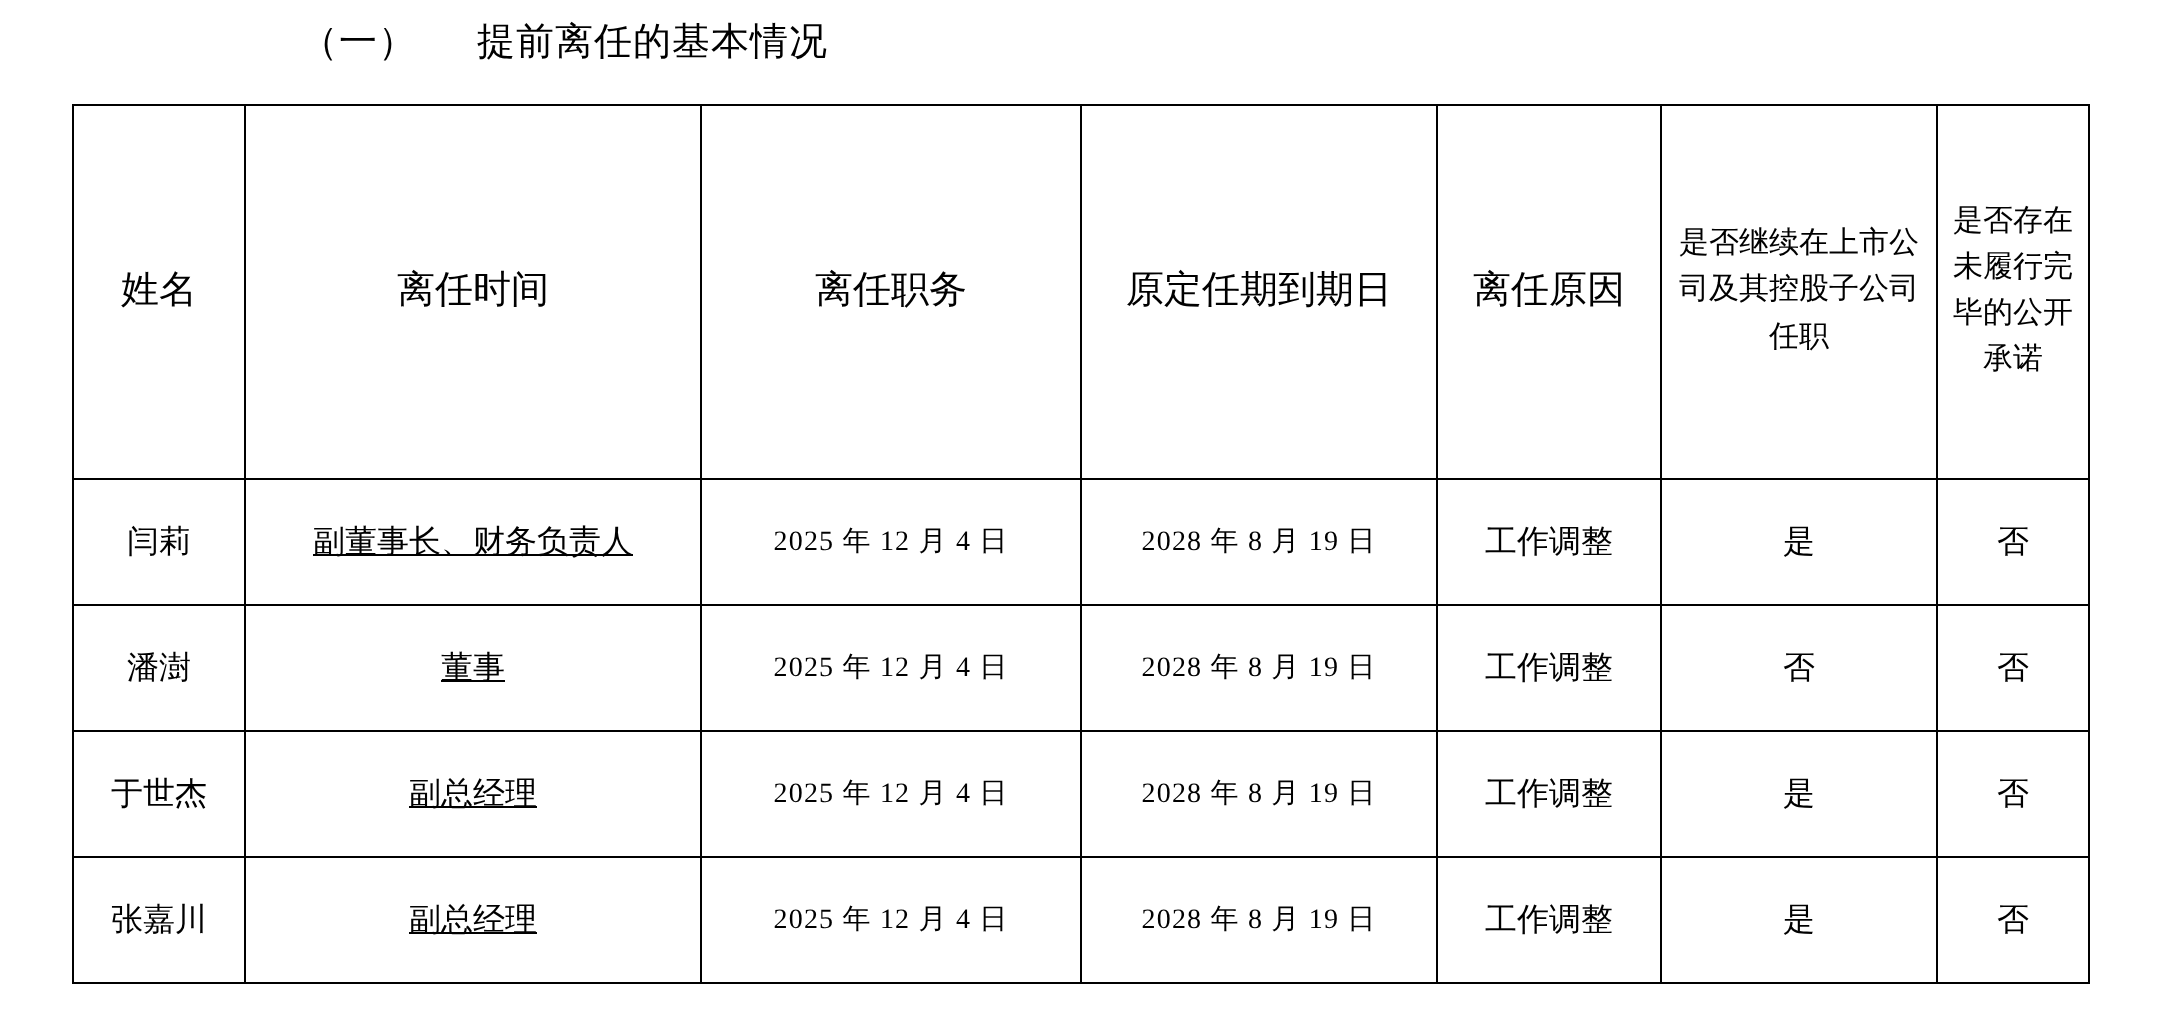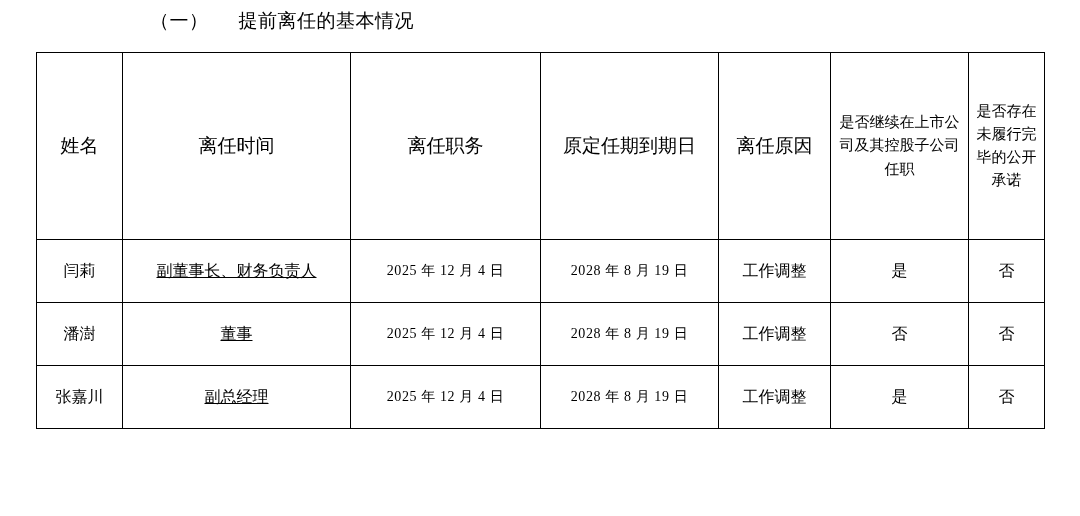--- a/index.html
+++ b/index.html
@@ -133,20 +133,29 @@
         <tr>
           <td class="name-cell">潘澍</td>
           <td class="post-cell">董事</td>
           <td class="date-cell">2025 年 12 月 4 日</td>
           <td class="date-cell">2028 年 8 月 19 日</td>
           <td>工作调整</td>
           <td>否</td>
           <td>否</td>
         </tr>
         <tr>
+          <td class="name-cell">于世杰</td>
+          <td class="post-cell">副总经理</td>
+          <td class="date-cell">2025 年 12 月 4 日</td>
+          <td class="date-cell">2028 年 8 月 19 日</td>
+          <td>工作调整</td>
+          <td>是</td>
+          <td>否</td>
+        </tr>
+        <tr>
           <td class="name-cell">张嘉川</td>
           <td class="post-cell">副总经理</td>
           <td class="date-cell">2025 年 12 月 4 日</td>
           <td class="date-cell">2028 年 8 月 19 日</td>
           <td>工作调整</td>
           <td>是</td>
           <td>否</td>
         </tr>
       </tbody>
     </table>

